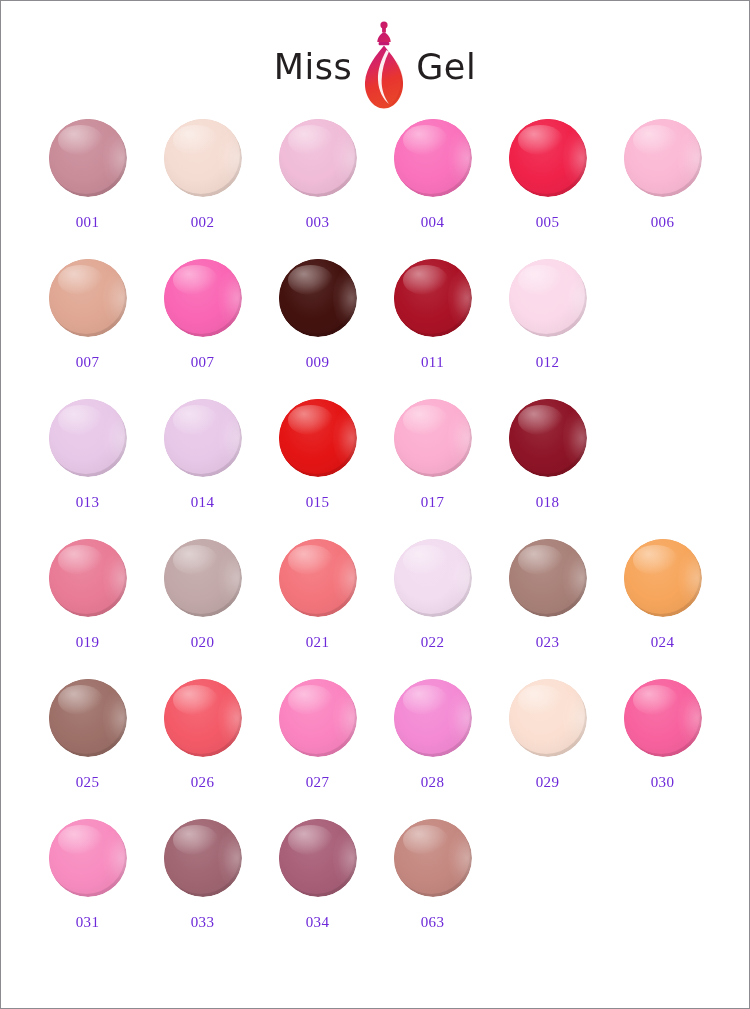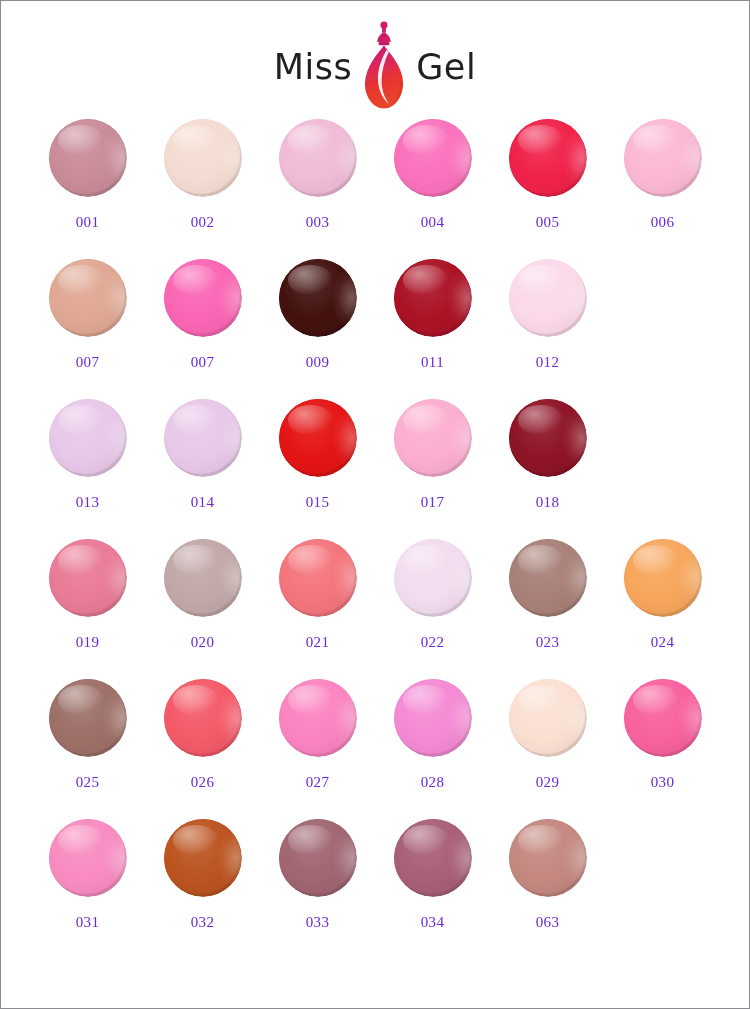--- a/index.html
+++ b/index.html
@@ -561,32 +561,20 @@
               <div class="shade"></div>
               <div class="gloss"></div>
               <div class="sheen"></div>
             </div>
           </div>
           <div class="label">031</div>
         </div>
         <div class="cell">
           <div class="swatch-wrap">
             <div class="swatch">
-              <div class="rim" style="background: rgb(187, 84, 32);"></div>
-              <div class="body" style="background: rgb(187, 84, 32);"></div>
-              <div class="shade"></div>
-              <div class="gloss"></div>
-              <div class="sheen"></div>
-            </div>
-          </div>
-          <div class="label">032</div>
-        </div>
-        <div class="cell">
-          <div class="swatch-wrap">
-            <div class="swatch">
               <div class="rim" style="background: rgb(160, 102, 114);"></div>
               <div class="body" style="background: rgb(160, 102, 114);"></div>
               <div class="shade"></div>
               <div class="gloss"></div>
               <div class="sheen"></div>
             </div>
           </div>
           <div class="label">033</div>
         </div>
         <div class="cell">

